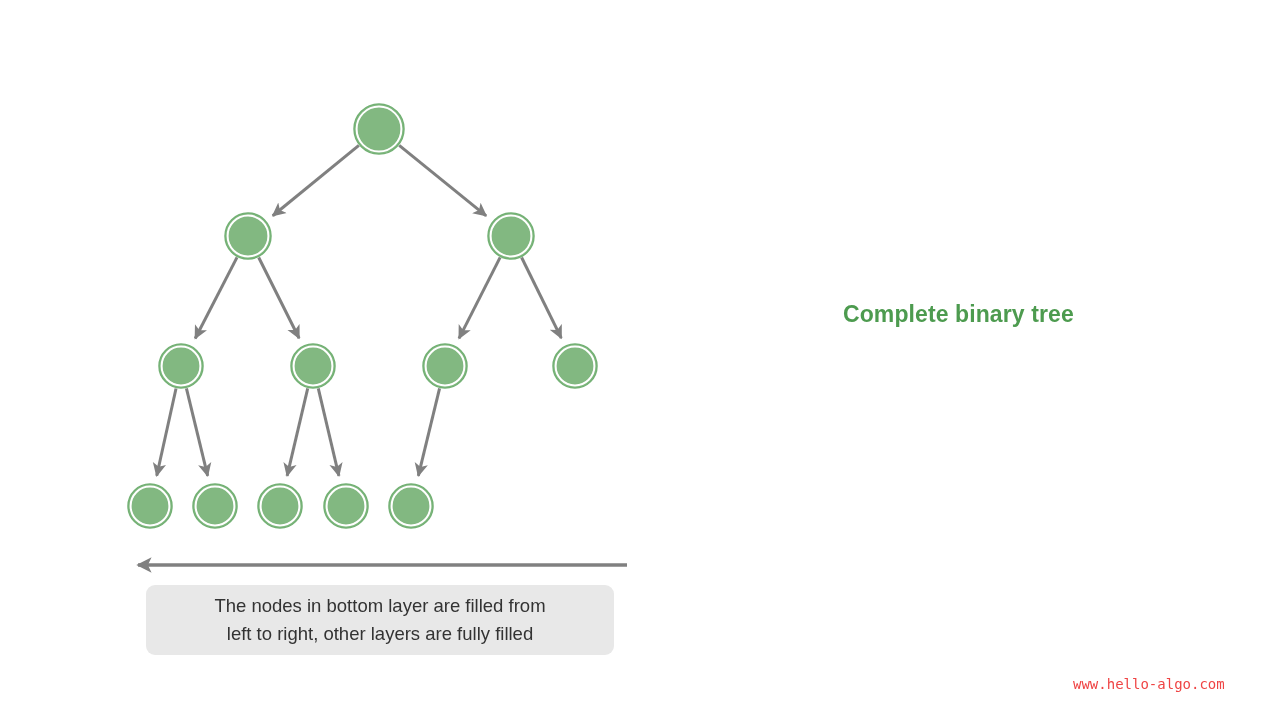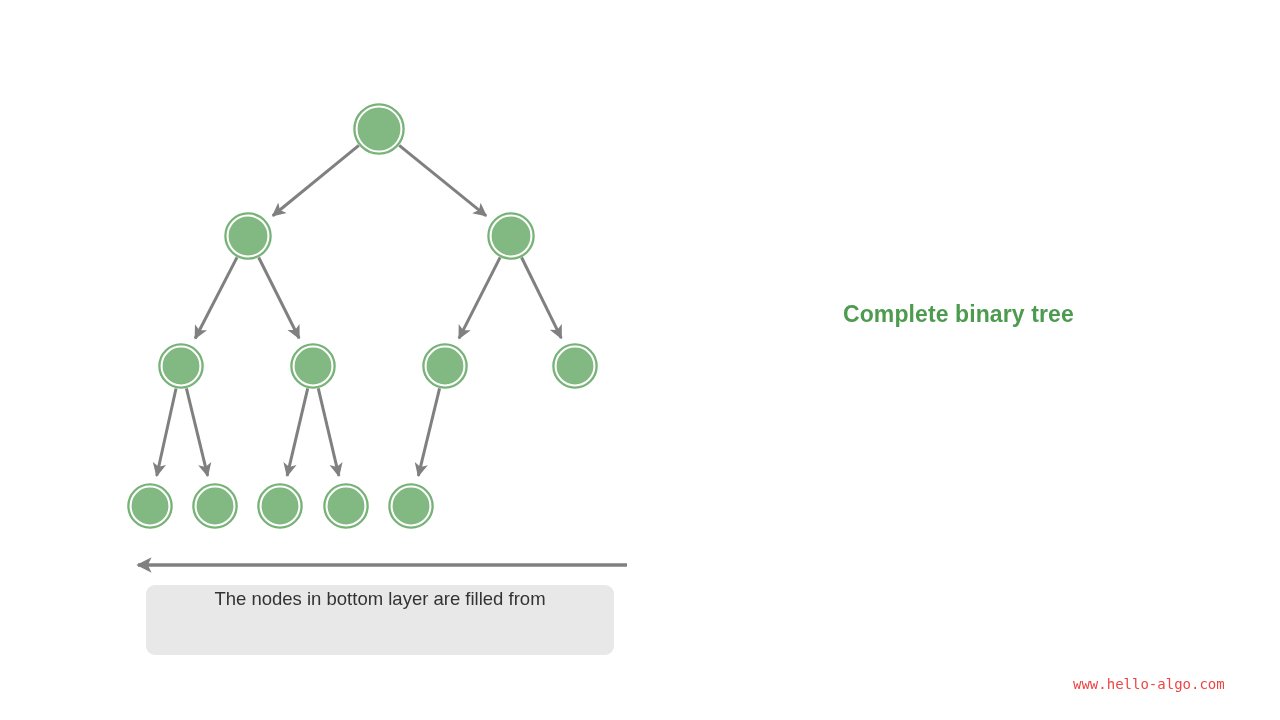--- a/index.html
+++ b/index.html
@@ -35,21 +35,21 @@
   }
   .caption-box {
     position: absolute;
     left: 146px;
     top: 585px;
     width: 468px;
     height: 70px;
     background: #e8e8e8;
     border-radius: 9px;
     display: flex;
-    align-items: flex-start;
+    align-items: center;
     justify-content: center;
     box-sizing: border-box;
   }
   .caption-text {
     font-family: "Liberation Sans", sans-serif;
     font-size: 18.5px;
     line-height: 1.52;
     color: #333333;
     text-align: center;
     padding: 0 10px;
@@ -157,18 +157,19 @@
     <g id="direction-arrow-group">
         <line x1="627" y1="565" x2="138" y2="565" stroke="#808080" stroke-width="3.4" marker-end="url(#arrowhead-big)"></line>
       </g>
   </svg>
 
   <div class="diagram-title">Complete binary tree</div>
 
   <div class="caption-box">
     <div class="caption-text">
       <span>The nodes in bottom layer are filled from</span><br>
+      <span>left to right, other layers are fully filled</span>
     </div>
   </div>
 
   <div class="watermark">www.hello-algo.com</div>
 
 </div>
 
 </body></html>

